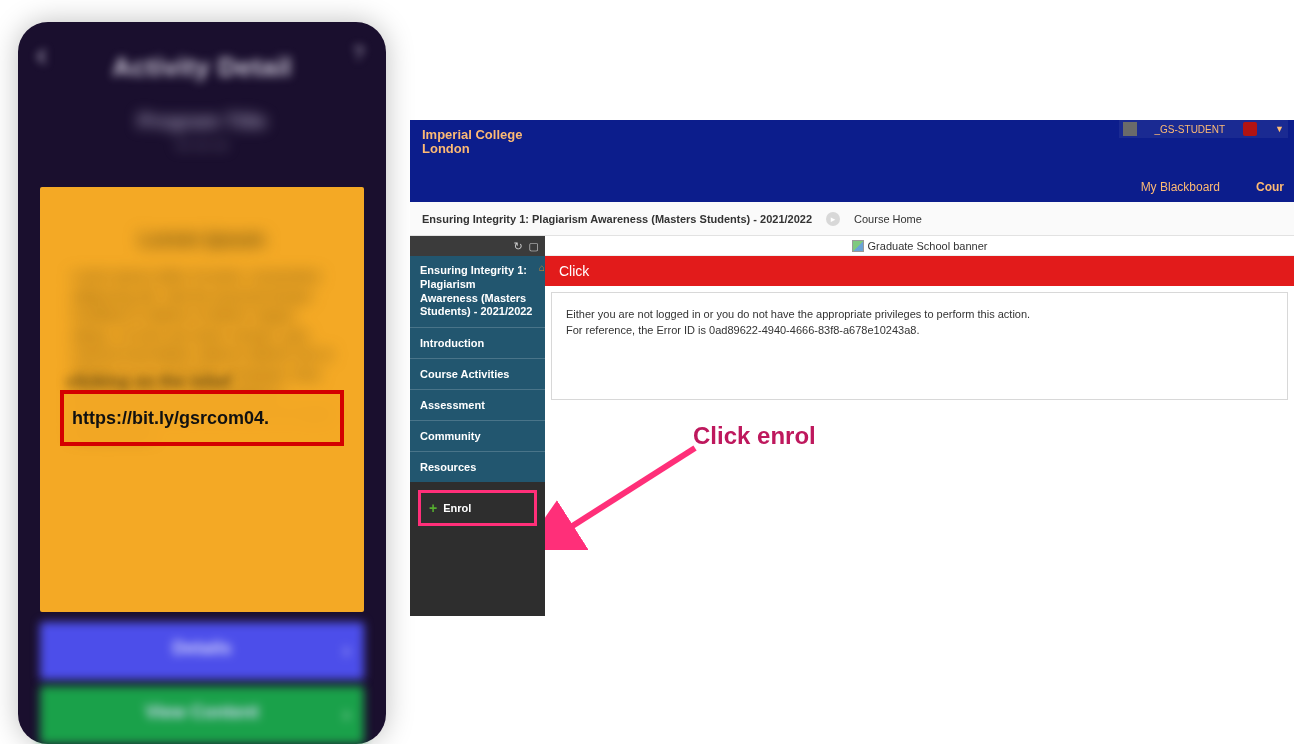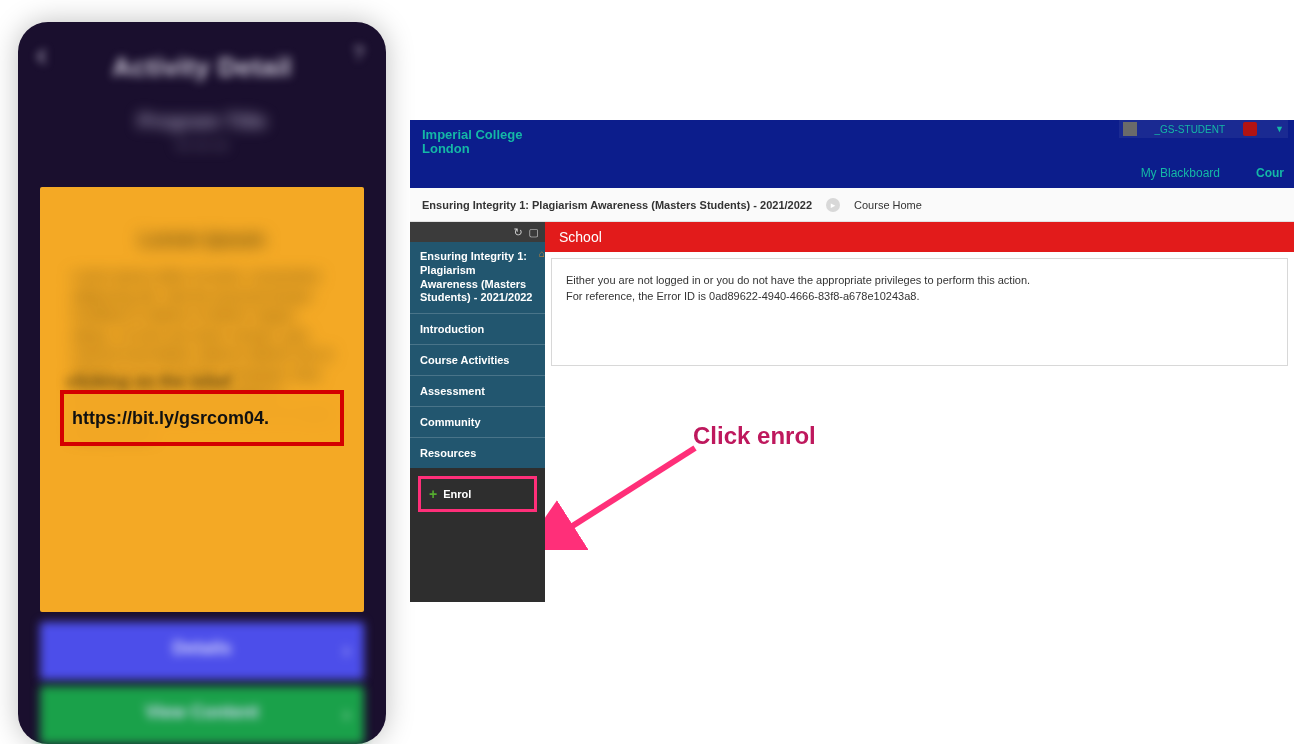--- a/index.html
+++ b/index.html
@@ -18,21 +18,21 @@
 .mobile .linkline{position:absolute;left:42px;top:368px;height:56px;width:284px;border:4px solid #d40000;background:rgba(244,169,37,.9);display:flex;align-items:center;padding-left:8px;font-size:18px;font-weight:600;color:#111}
 .mobile .linkghost{position:absolute;left:48px;top:350px;filter:blur(5px);color:#6a4c11;font-size:17px;font-weight:600}
 .mobile .btn{position:absolute;left:22px;right:22px;height:58px;border-radius:3px;filter:blur(5px)}
 .mobile .btn.blue{top:600px;background:#4c4eea}
 .mobile .btn.green{top:664px;background:#1aa14a}
 .mobile .btnchev{position:absolute;right:14px;top:16px;font-size:22px;color:rgba(255,255,255,.7)}
 .mobile .btnlabel{position:absolute;left:0;right:0;top:16px;text-align:center;color:#dcdcff;font-size:18px;font-weight:600}
 
 
 .bb{position:absolute;left:410px;top:120px;width:884px;height:481px;background:#fff;color:#333;font-size:12px}
-.bb .header{height:68px;background:#0c1d8c;position:relative;color:#14b8a6}
+.bb .header{height:82px;background:#0c1d8c;position:relative;color:#fdba74}
 .bb .brand{position:absolute;left:12px;top:8px;font-size:13px;font-weight:700;line-height:1.1}
 .bb .userbar{position:absolute;right:6px;top:0;height:18px;display:flex;align-items:center;gap:18px;font-size:10px;background:rgba(255,255,255,.06);padding:0 4px}
 .bb .userico{width:14px;height:14px;background:#6a6a6a}
 .bb .notif{width:14px;height:14px;background:#b11313;border-radius:2px}
 .bb .navlinks{position:absolute;right:10px;bottom:8px;font-size:12px;display:flex;gap:36px}
 .bb .navlinks span.active{font-weight:700}
 .bb .bcrow{height:34px;border-bottom:1px solid #e2e2e2;display:flex;align-items:center;padding:0 12px;font-size:11px;color:#333;background:#fafafa}
 .bb .bcarrow{width:14px;height:14px;border-radius:50%;background:#d8d8d8;margin:0 14px;display:inline-flex;align-items:center;justify-content:center;color:#fff;font-size:9px}
 .bb .body{display:flex;height:380px}
 .bb .side{width:135px;background:#2e2e2e;display:flex;flex-direction:column}
@@ -128,22 +128,26 @@
       </div>
       <div class="mgmt">
         <div class="enrolwrap">
           <span class="plus">+</span>
           <span class="lbl">Enrol</span>
         </div>
       </div>
     </div>
 
     <div class="main">
+      <div class="banner">
+        <span class="imgico"></span>
+        <span>Graduate School banner</span>
+      </div>
       <div class="err">
-        <span>School</span>
+        <span>Click</span>
       </div>
       <div class="panel">
         <div>Either you are not logged in or you do not have the appropriate privileges to perform this action.</div>
         <div>For reference, the Error ID is 0ad89622-4940-4666-83f8-a678e10243a8.</div>
       </div>
     </div>
   </div>
 </div>
 
 <div class="note" style="left:693px;top:422px">Click enrol</div>

